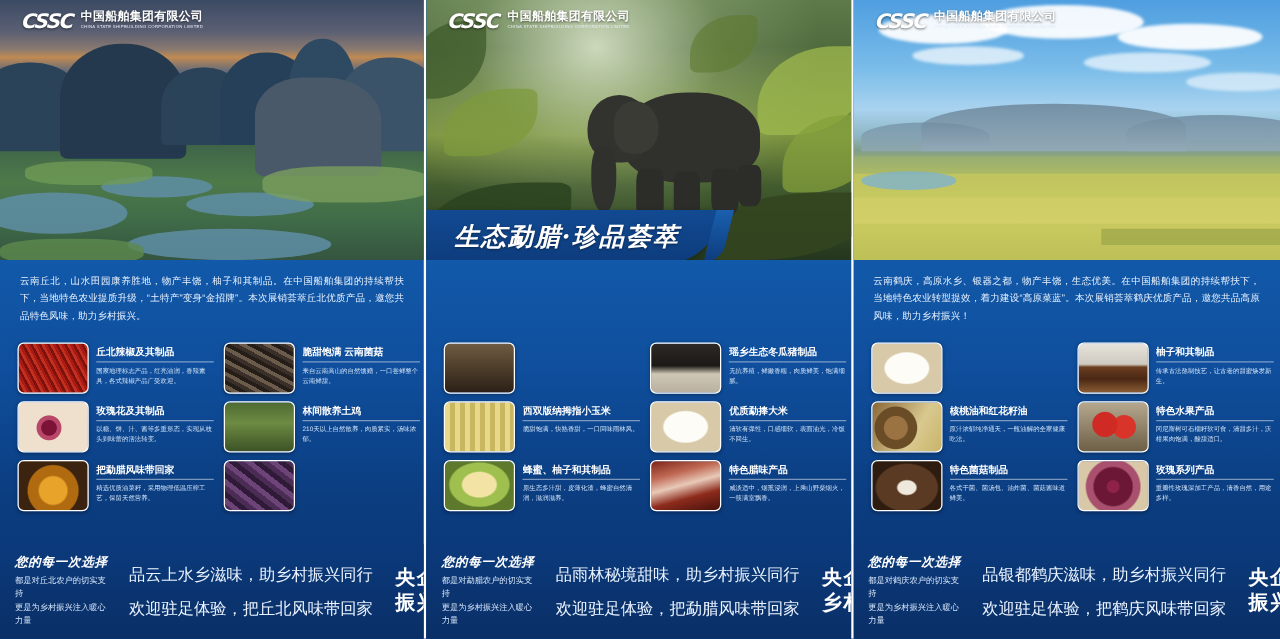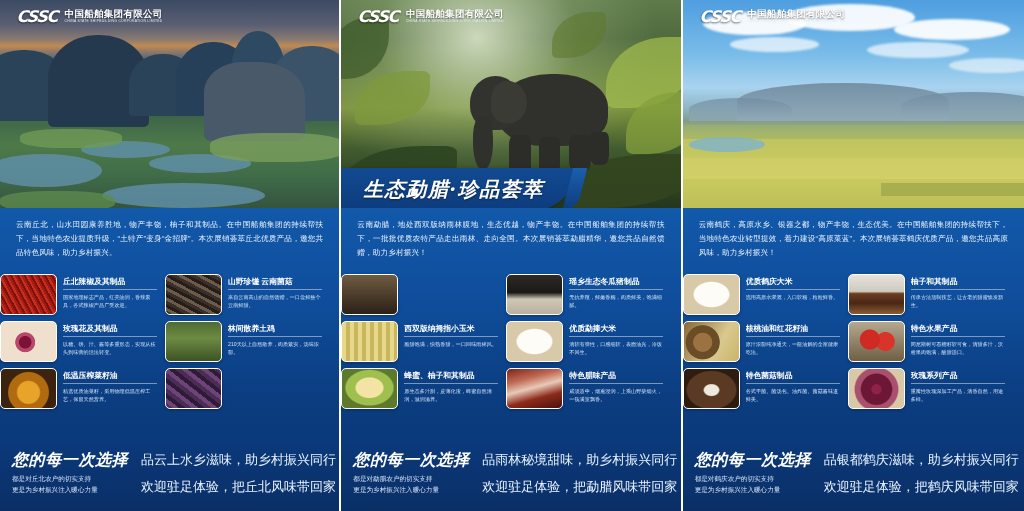--- a/index.html
+++ b/index.html
@@ -111,21 +111,21 @@
   
   .intro {
     position:absolute; top:214px; left:0; width:100%;
     padding:4px 16px 0 16px;
     color:#eaf3ff; font-size:7.6px; line-height:1.82;
     letter-spacing:.15px; text-align:justify;
   }
 
   
   .grid {
-    position:absolute; top:274px; left:0; width:322px;
+    position:absolute; top:274px; left:14px; width:322px;
     display:grid; grid-template-columns:1fr 1fr;
     column-gap:8px; row-gap:6px;
   }
   .card { display:flex; gap:6px; align-items:flex-start; }
   .thumb {
     width:57px; height:41px; flex:0 0 57px; border-radius:5px;
     border:1.4px solid #ffffff; overflow:hidden; position:relative;
     box-shadow:0 1px 3px rgba(0,0,0,.3);
   }
   .card-body { flex:1; min-width:0; padding-top:3px; }
@@ -189,21 +189,21 @@
 
   
   .footer {
     position:absolute; bottom:0; left:0; width:100%; height:76px;
     background:linear-gradient(180deg,#0b3a7c 0%,#0a2f66 100%);
     display:flex; align-items:center; padding:0 12px;
   }
   .f-col1 { width:120px; padding-right:8px; }
   .f-script {
     font-family:"DejaVu Serif","Liberation Serif",serif;
-    font-style:italic; font-weight:bold; color:#ffffff; font-size:16px;
+    font-style:italic; font-weight:bold; color:#ffffff; font-size:10px;
     letter-spacing:.6px; white-space:nowrap; margin-bottom:3px;
   }
   .f-sub { color:#d6e5fa; font-size:6.6px; line-height:1.62; }
   .f-div { width:1px; height:44px; background:rgba(255,255,255,.35); }
   .f-col2 { flex:1; padding:0 9px; }
   .f-line { color:#eaf3ff; font-size:13px; line-height:2.1; white-space:nowrap; }
   .f-col3 { padding-left:9px; text-align:center; }
   .f-big {
     color:#ffffff; font-size:16px; font-weight:bold; line-height:1.26;
     letter-spacing:1.2px; white-space:nowrap;
@@ -247,42 +247,42 @@
       <div class="card">
         <div class="thumb t-chili"></div>
         <div class="card-body">
           <div class="card-title">丘北辣椒及其制品</div>
           <div class="card-desc">国家地理标志产品，红亮油润，香辣素具，各式辣椒产品广受欢迎。</div>
         </div>
       </div>
       <div class="card">
         <div class="thumb t-mushroom"></div>
         <div class="card-body">
-          <div class="card-title">山野珍馐 云南菌菇</div>
+          <div class="card-title">脆甜饱满 云南菌菇</div>
           <div class="card-desc">来自云南高山的自然馈赠，一口尝鲜整个云南鲜甜。</div>
         </div>
       </div>
       <div class="card">
         <div class="thumb t-rose"></div>
         <div class="card-body">
           <div class="card-title">玫瑰花及其制品</div>
           <div class="card-desc">以糖、饼、汁、酱等多重形态，实现从枝头到味蕾的活法转变。</div>
         </div>
       </div>
       <div class="card">
         <div class="thumb t-chicken"></div>
         <div class="card-body">
           <div class="card-title">林间散养土鸡</div>
           <div class="card-desc">210天以上自然散养，肉质紧实，汤味浓郁。</div>
         </div>
       </div>
       <div class="card">
         <div class="thumb t-oil"></div>
         <div class="card-body">
-          <div class="card-title">低温压榨菜籽油</div>
+          <div class="card-title">把勐腊风味带回家</div>
           <div class="card-desc">精选优质油菜籽，采用物理低温压榨工艺，保留天然营养。</div>
         </div>
       </div>
       <div class="card">
         <div class="thumb t-grain"></div>
       </div>
     </div>
 
     <div class="footer">
       <div class="f-col1">
@@ -329,21 +329,20 @@
         <span>
           <div class="logo-cn">中国船舶集团有限公司</div>
           <div class="logo-en">CHINA STATE SHIPBUILDING CORPORATION LIMITED</div>
         </span>
       </div>
       <div class="ribbon">
         <div class="ribbon-title">生态勐腊·珍品荟萃</div>
       </div>
     </div>
 
-    <div class="intro">云南勐腊，地处西双版纳雨林腹地，生态优越，物产丰饶。在中国船舶集团的持续帮扶下，一批批优质农特产品走出雨林、走向全国。本次展销荟萃勐腊精华，邀您共品自然馈赠，助力乡村振兴！</div>
 
     <div class="grid">
       <div class="card">
         <div class="thumb t-tea"></div>
       </div>
       <div class="card">
         <div class="thumb t-pig"></div>
         <div class="card-body">
           <div class="card-title">瑶乡生态冬瓜猪制品</div>
           <div class="card-desc">无抗养殖，鲜嫩香糯，肉质鲜美，饱满细腻。</div>
@@ -424,24 +423,20 @@
           <div class="logo-en">CHINA STATE SHIPBUILDING CORPORATION LIMITED</div>
         </span>
       </div>
     </div>
 
     <div class="intro">云南鹤庆，高原水乡、银器之都，物产丰饶，生态优美。在中国船舶集团的持续帮扶下，当地特色农业转型提效，着力建设“高原菜蓝”。本次展销荟萃鹤庆优质产品，邀您共品高原风味，助力乡村振兴！</div>
 
     <div class="grid">
       <div class="card">
         <div class="thumb t-rice"></div>
-        <div class="card-body">
-          <div class="card-title">优质鹤庆大米</div>
-          <div class="card-desc">选用高原水灌溉，入口软糯，粒粒鲜香。</div>
-        </div>
       </div>
       <div class="card">
         <div class="thumb t-sugar"></div>
         <div class="card-body">
           <div class="card-title">柚子和其制品</div>
           <div class="card-desc">传承古法熬制技艺，让古老的甜蜜焕发新生。</div>
         </div>
       </div>
       <div class="card">
         <div class="thumb t-walnut"></div>

